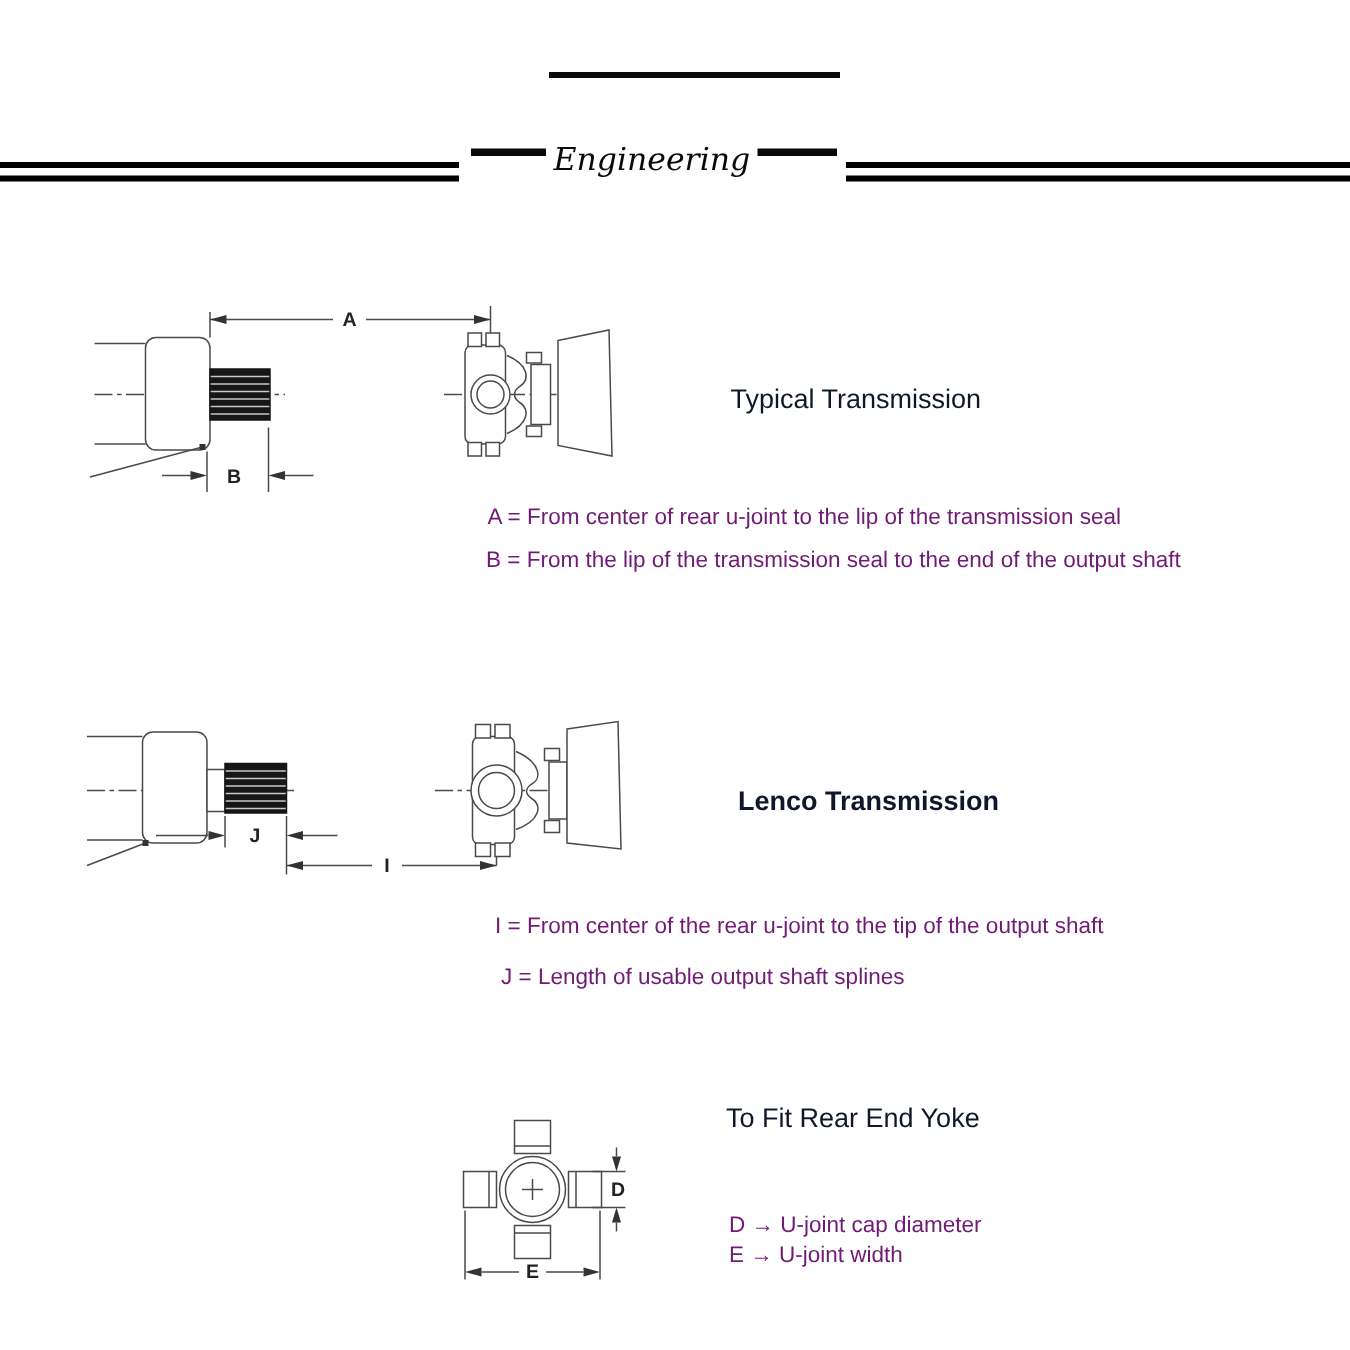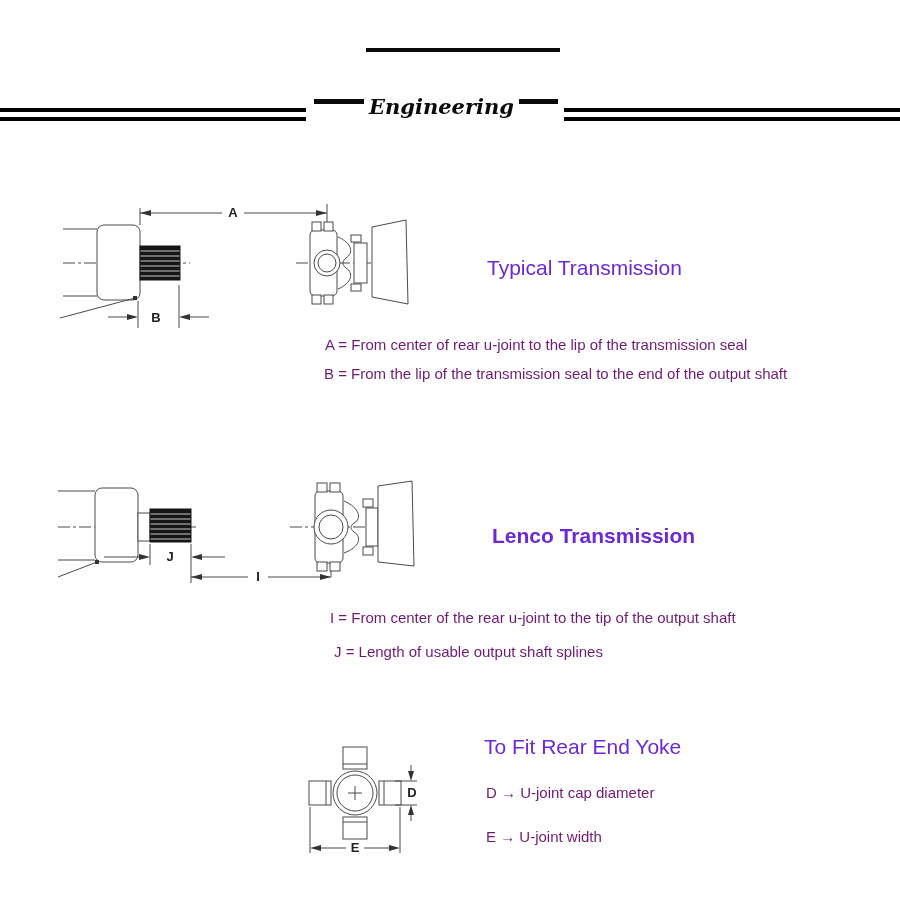--- a/index.html
+++ b/index.html
@@ -14,25 +14,25 @@
   
   #logo{position:absolute;left:306px;top:42px;width:258px;height:86px;background:#fff;z-index:2;}
   #logo-topbar{position:absolute;left:60px;top:6px;width:194px;height:4px;background:#0a0a0a;}
   #logo-main{
     position:absolute;left:6px;top:1px;font-family:"DejaVu Sans",sans-serif;
     font-weight:700;font-size:55px;line-height:1;letter-spacing:-3px;color:#0a0a0a;
   }
   #logo-underbar{position:absolute;left:8px;top:57px;width:244px;height:5px;background:#0a0a0a;}
   #logo-sub{
     position:absolute;left:58px;top:53px;font-family:"DejaVu Serif",serif;
-    font-style:italic;font-weight:700;font-size:21px;color:#0a0a0a;background:#fff;
+    font-style:italic;font-weight:400;font-size:21px;color:#0a0a0a;background:#fff;
     padding:0 5px;line-height:1.1;
   }
 
-  .section-title{position:absolute;font-size:21px;color:#6d28d9;white-space:nowrap;}
+  .section-title{position:absolute;font-size:18px;color:#0f172a;white-space:nowrap;}
   .note{position:absolute;font-size:15px;color:#701a75;white-space:nowrap;}
 
   svg{position:absolute;overflow:visible;}
   .ln{stroke:#4a4a4a;stroke-width:1;fill:none;}
   .lnw{stroke:#4a4a4a;stroke-width:1;fill:#ffffff;}
   .dash{stroke:#4a4a4a;stroke-width:1;fill:none;stroke-dasharray:12 3 3 3;}
   .arr{fill:#333;stroke:none;}
   .dimtxt{font-family:"Liberation Sans",sans-serif;font-size:13px;font-weight:600;fill:#222;}
   .spline{fill:#161616;stroke:#161616;stroke-width:1;}
   .stripe{stroke:#c8c8c8;stroke-width:1;}
@@ -192,14 +192,14 @@
     <path class="ln" d="M15,74 V120"></path>
     <path class="ln" d="M105,74 V120"></path>
     <path class="ln" d="M26,115 H51 M69,115 H94"></path>
     <polygon class="arr" points="15,115 26,112 26,118"></polygon>
     <polygon class="arr" points="105,115 94,112 94,118"></polygon>
     <text class="dimtxt" x="60" y="119" text-anchor="middle">E</text>
   </g>
 </svg>
 
 <div class="section-title" style="left:484px;top:735px;">To Fit Rear End Yoke</div>
-<div class="note" style="left:486px;top:784px;">D → U-joint cap diameter</div>
+<div class="note" style="left:486px;top:808px;">D → U-joint cap diameter</div>
 <div class="note" style="left:486px;top:828px;">E → U-joint width</div>
 
 </body></html>

